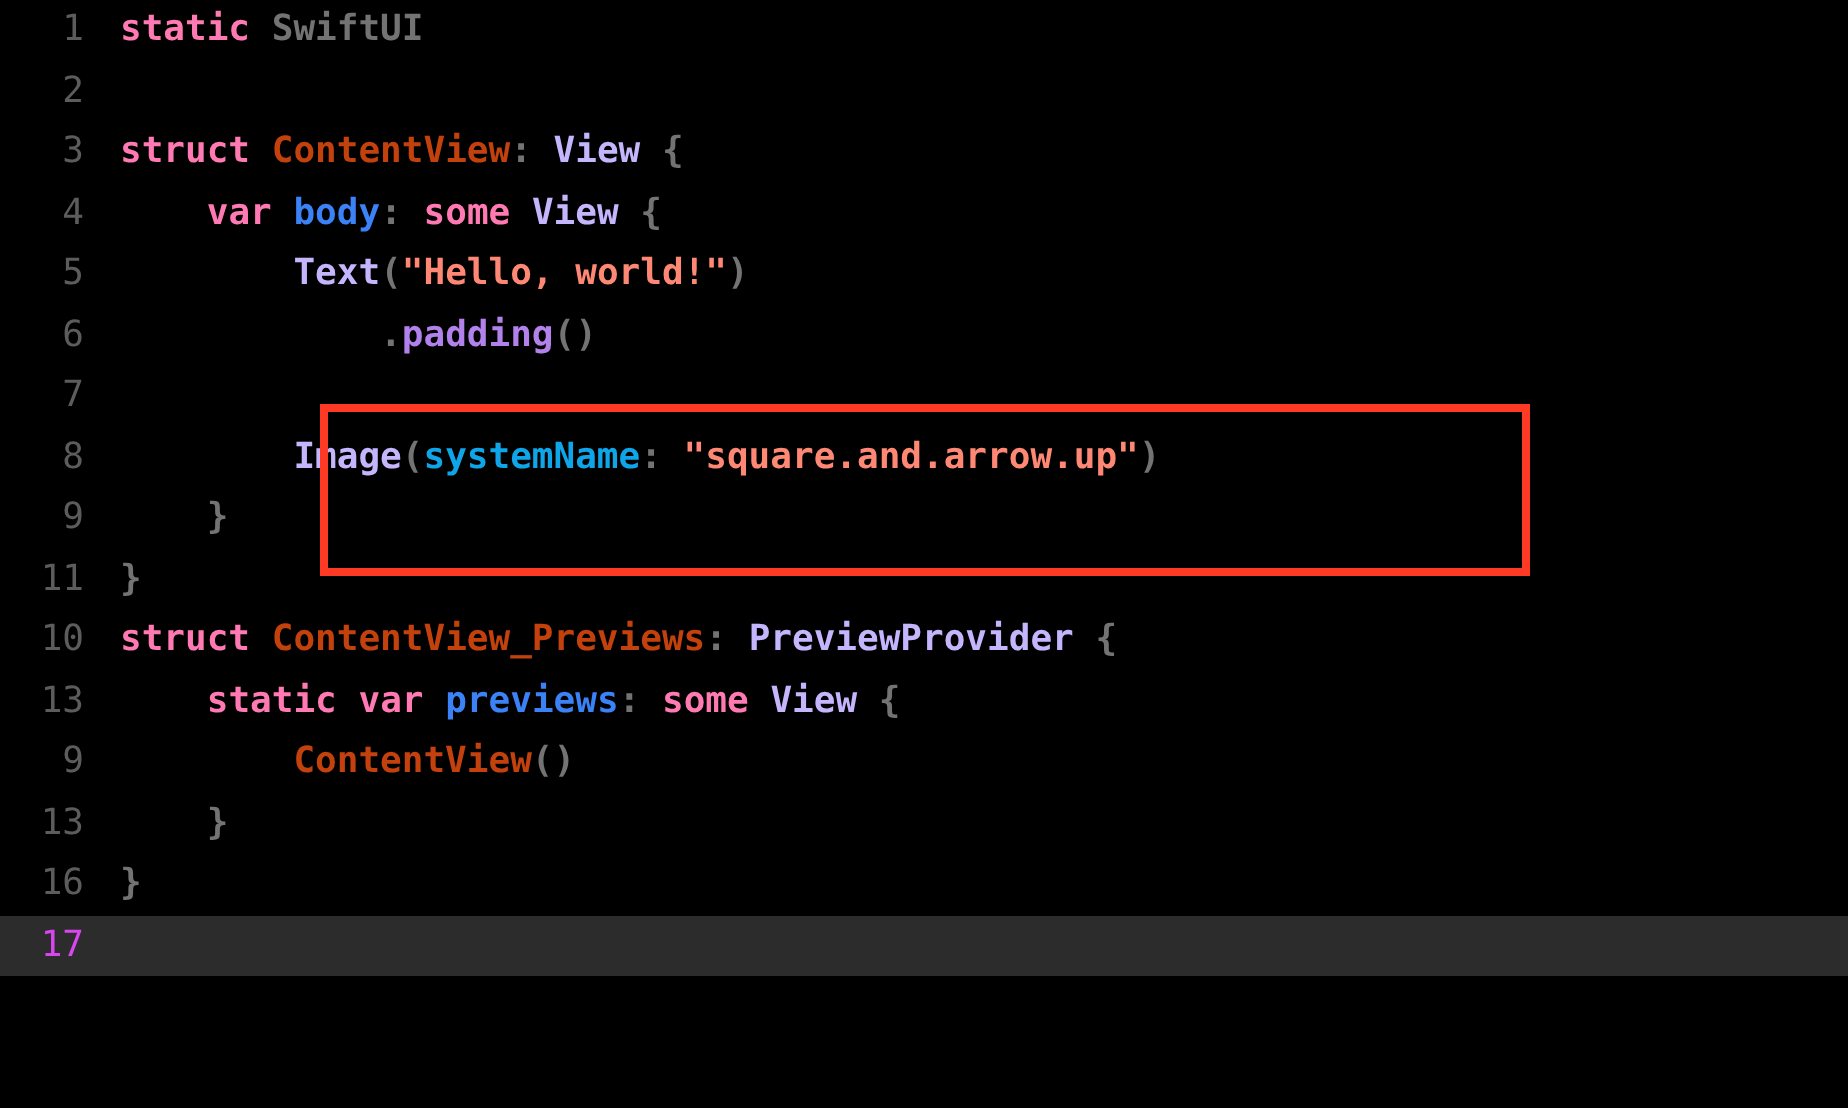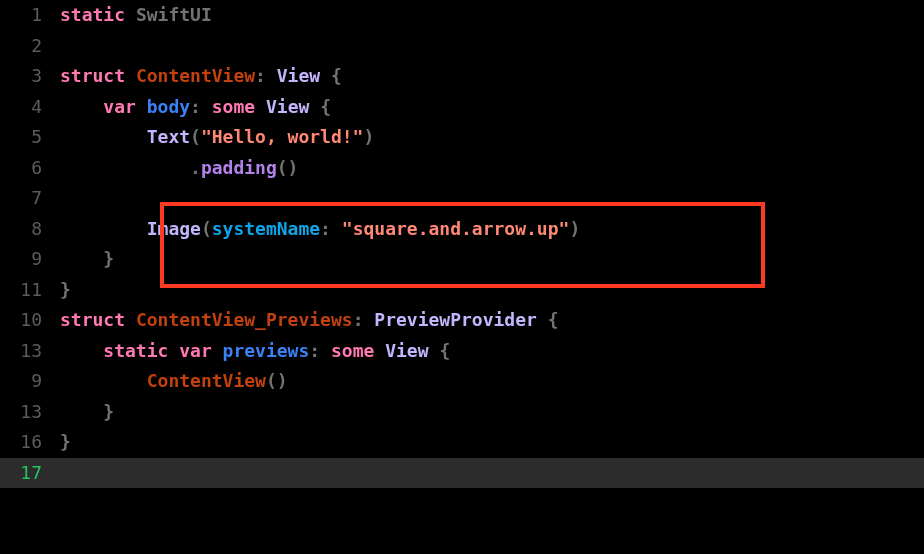--- a/index.html
+++ b/index.html
@@ -34,21 +34,21 @@
     width: 60px;
     text-align: right;
     padding-right: 18px;
     color: #5c5c5c;
     user-select: none;
     flex-shrink: 0;
     box-sizing: border-box;
     font-weight: 500;
   }
   .current .gutter {
-    color: #22c55e;
+    color: #d946ef;
   }
   .code {
     flex: 1;
     position: relative;
   }
   
   .kw    { color: #ff79b2; } 
   .type  { color: #c4b5fd; } 
   .deftype { color: #c2410c; } 
   .white { color: #737373; } 

